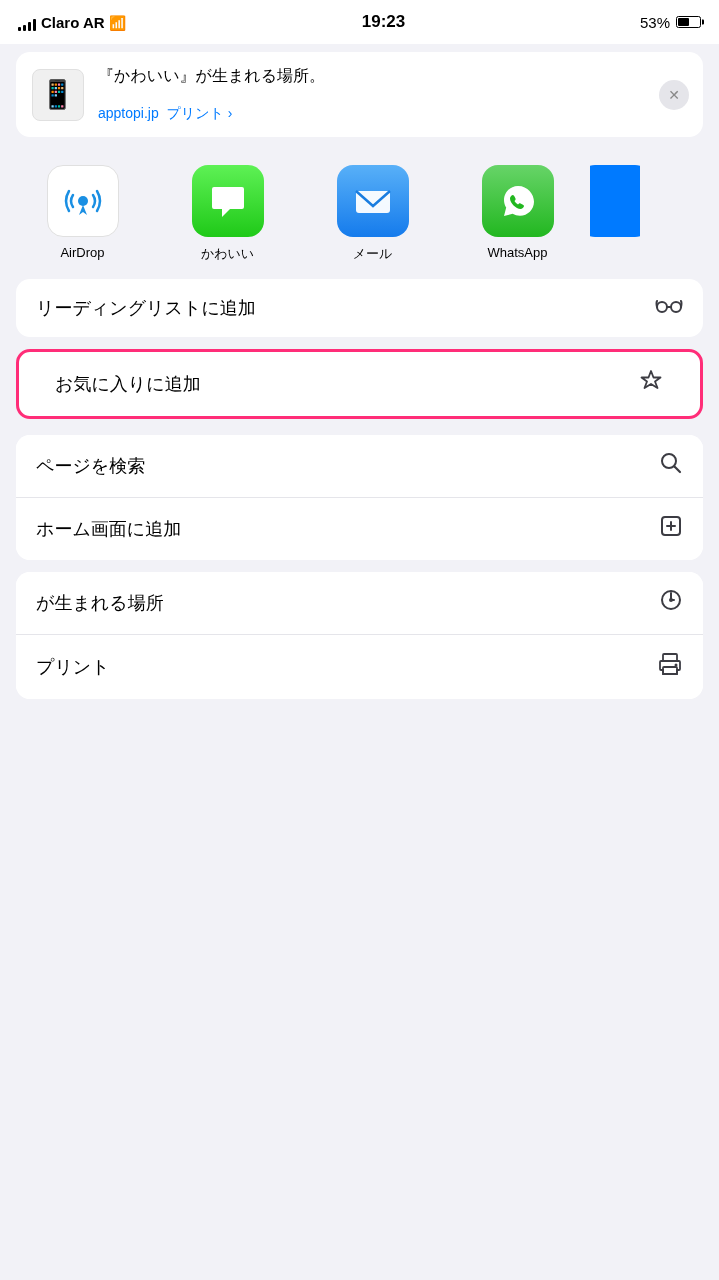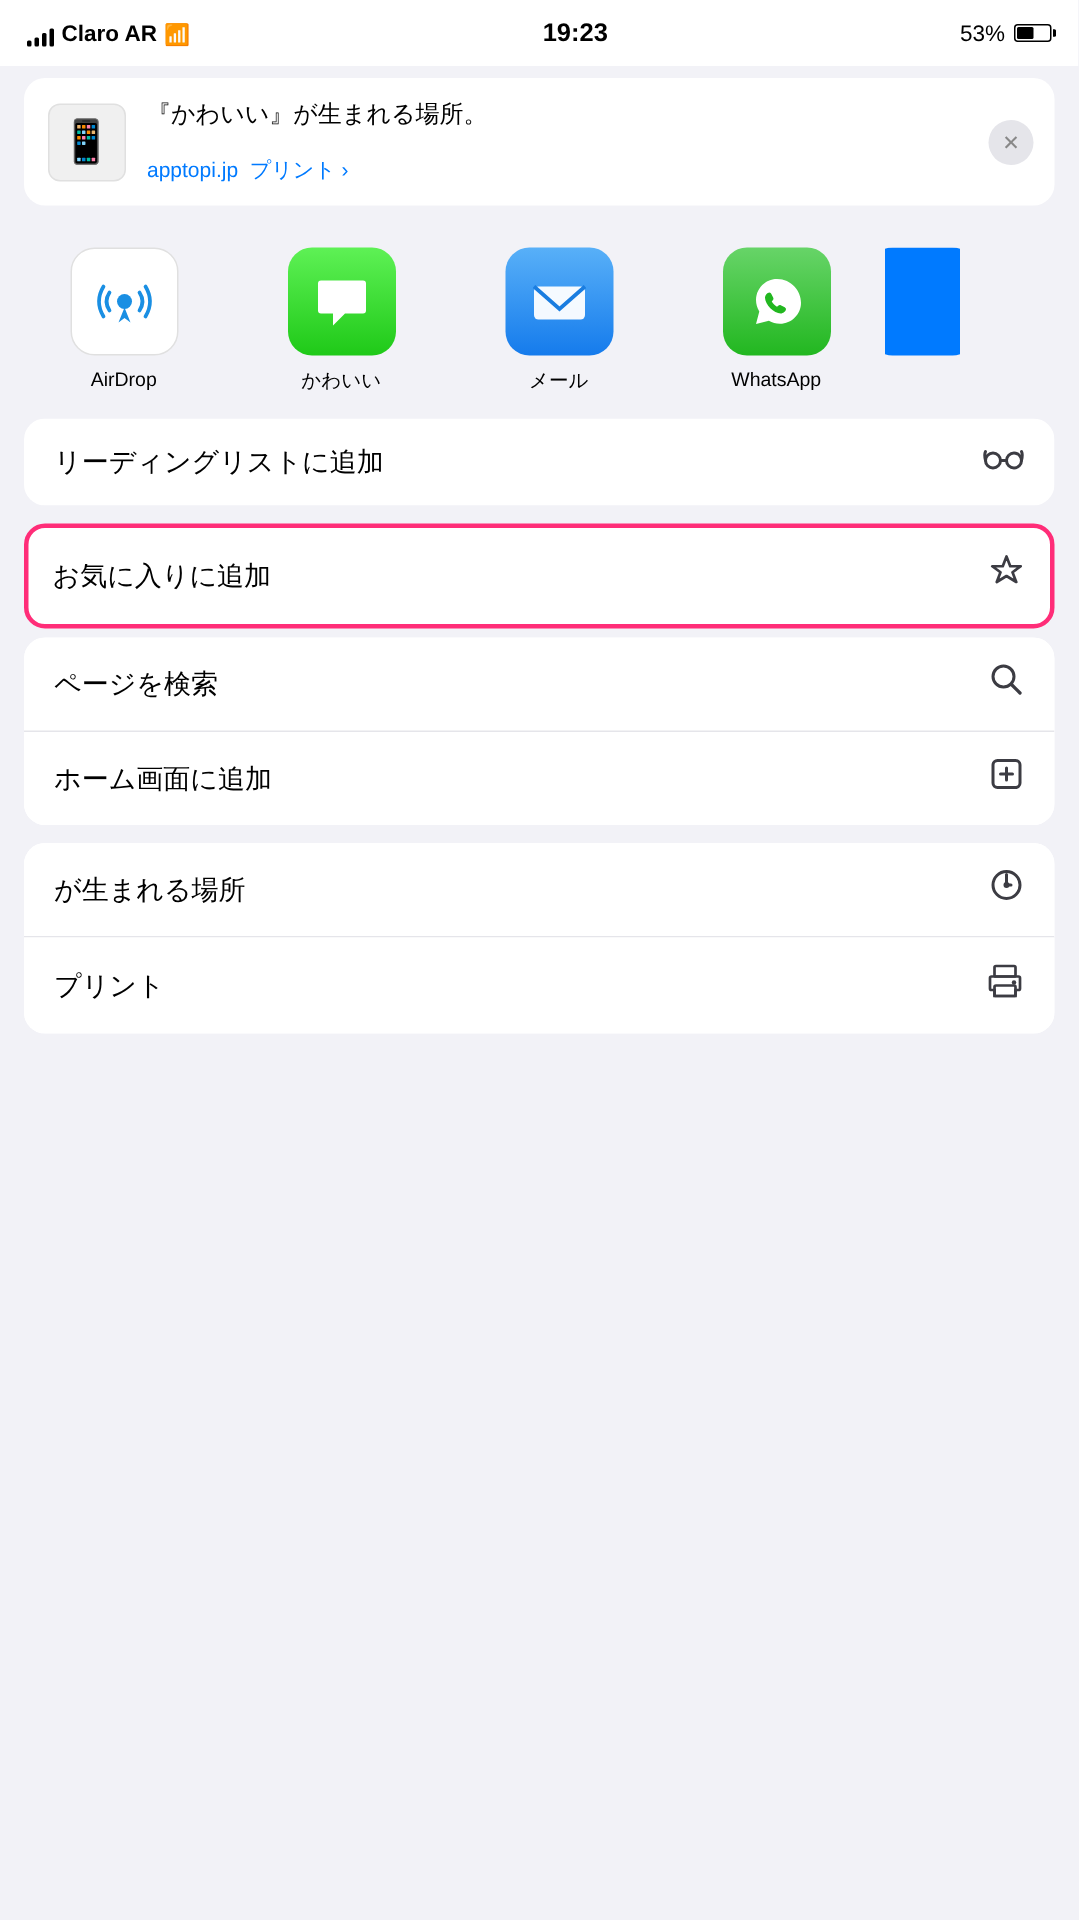--- a/index.html
+++ b/index.html
@@ -242,25 +242,25 @@
     }
     .action-icon {
       font-size: 22px;
       color: #3c3c43;
     }
 
     
     .action-item-highlighted {
       border: 3px solid #ff2d78;
       border-radius: 14px;
-      margin: 0 16px 6px 16px;
+      margin: 0 16px 16px 16px;
       display: flex;
       align-items: center;
       justify-content: space-between;
-      padding: 16px 16px;
+      padding: 16px 36px;
       cursor: pointer;
       background: #fff;
     }
 
     
     .airdrop-svg {
       width: 48px;
       height: 48px;
     }
 

